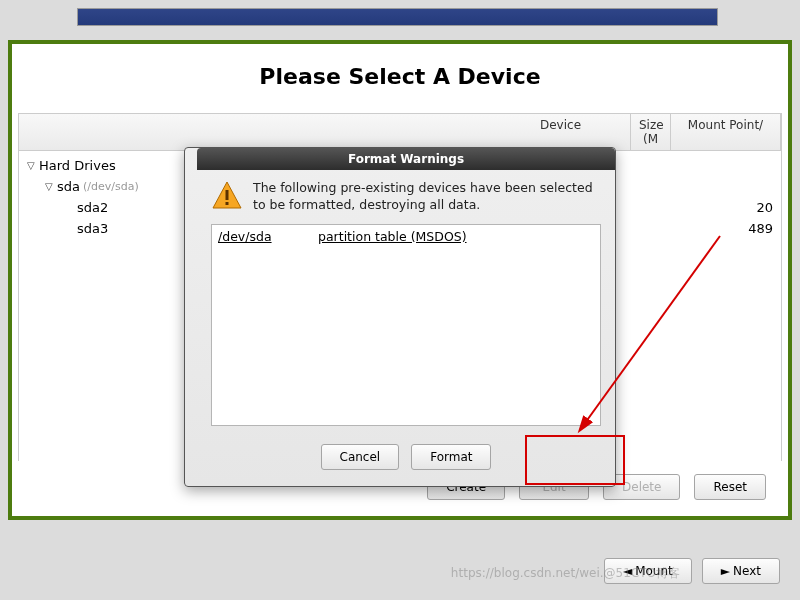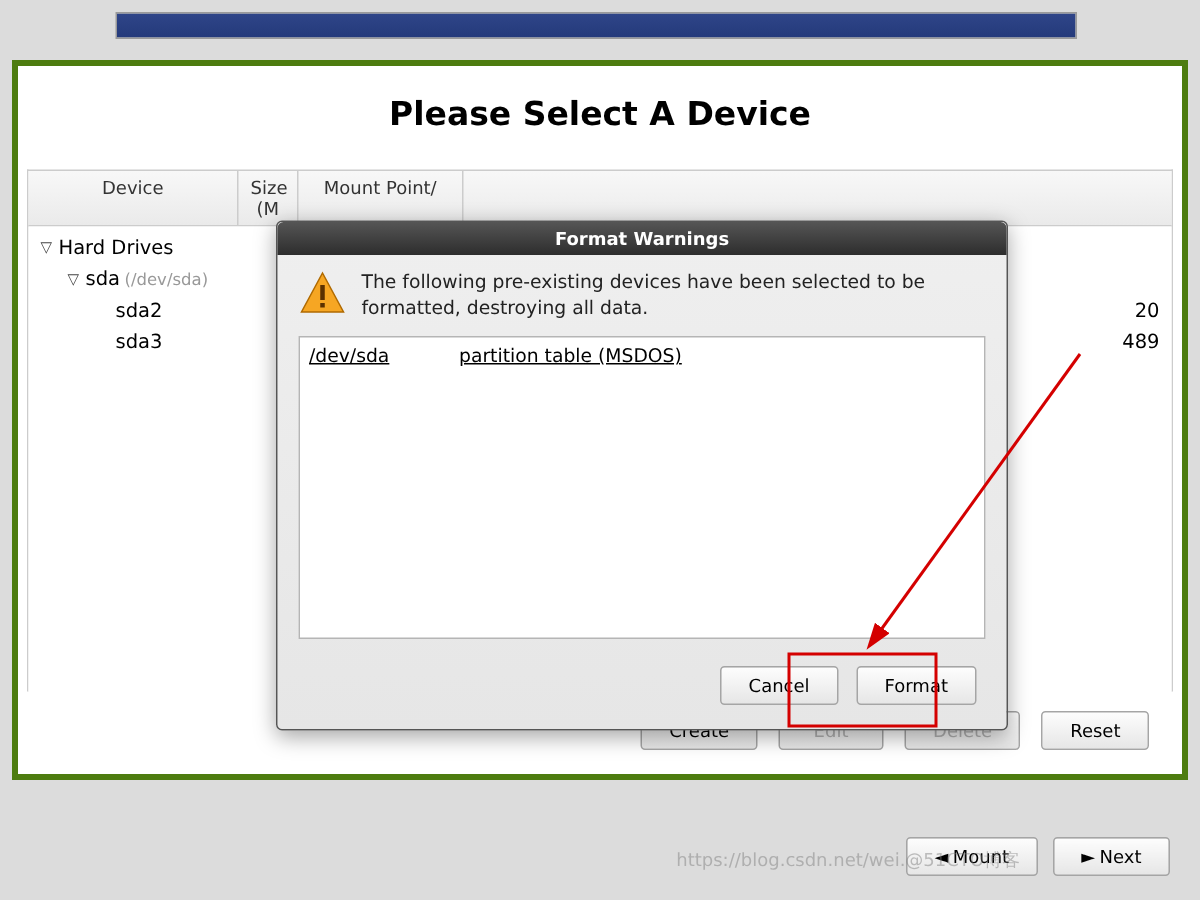--- a/index.html
+++ b/index.html
@@ -6,21 +6,21 @@
 body { background: #dcdcdc; width: 800px; height: 600px; overflow: hidden; position: relative; }
 
 .top-bar { position: absolute; top: 8px; left: 77px; right: 82px; height: 18px; background: linear-gradient(180deg,#2f4588,#243a7b); border: 1px solid #9a9a9a; }
 
 .main-panel { position: absolute; top: 40px; left: 8px; right: 8px; height: 480px; background: #fff; border: 4px solid #4d7c0f; }
 
 .page-title { font-size: 22px; font-weight: bold; text-align: center; padding: 20px 0 24px; }
 
 .device-table { margin: 0 6px; border: 1px solid #ccc; border-bottom: none; }
 
-.table-header { display: flex; background: linear-gradient(180deg,#f8f8f8,#eaeaea); border-bottom: 1px solid #ccc; }
+.table-header { display: flex; background: linear-gradient(180deg,#f8f8f8,#eaeaea); border-bottom: 1px solid #ccc; justify-content: flex-end; }
 .table-header .col { padding: 4px 8px; border-right: 1px solid #ccc; font-size: 12px; color: #333; text-align: center; }
 .col-device { width: 140px; }
 .col-size { width: 40px; }
 .col-mount { width: 110px; }
 
 .tree-area { background: #fff; padding: 4px 0 0 4px; font-size: 13px; height: 310px; }
 .tree-row { display: flex; padding: 3px 4px; align-items: center; }
 .indent-0 { padding-left: 4px; }
 .indent-1 { padding-left: 22px; }
 .indent-2 { padding-left: 54px; }
@@ -29,31 +29,31 @@
 .tree-row .dev-path { color: #999; font-size: 11px; margin-left: 3px; }
 .tree-row .size-cell { margin-left: auto; width: 40px; text-align: right; padding-right: 4px; font-size: 13px; overflow: hidden; }
 
 .panel-buttons { position: absolute; right: 22px; bottom: 16px; display: flex; gap: 14px; }
 .gbtn { background: linear-gradient(180deg,#fdfdfd,#e6e6e6); border: 1px solid #a5a5a5; border-radius: 3px; font-size: 12px; padding: 5px 18px; min-width: 70px; cursor: pointer; }
 .gbtn.disabled { color: #b0b0b0; cursor: default; }
 
 .wizard-buttons { position: absolute; bottom: 16px; right: 20px; display: flex; gap: 10px; }
 .wizard-buttons .gbtn { min-width: 72px; display: flex; align-items: center; justify-content: center; gap: 3px; }
 
-.dialog { position: absolute; top: 147px; left: 184px; width: 488px; background: linear-gradient(180deg,#efefef,#e6e6e6); border: 1px solid #555; border-radius: 4px; box-shadow: 0 4px 14px rgba(0,0,0,.35); }
+.dialog { position: absolute; top: 147px; left: 184px; width: 432px; background: linear-gradient(180deg,#efefef,#e6e6e6); border: 1px solid #555; border-radius: 4px; box-shadow: 0 4px 14px rgba(0,0,0,.35); padding-left: 12px; }
 .dialog-title { background: linear-gradient(180deg,#555,#2d2d2d); height: 22px; border-radius: 4px 4px 0 0; display: flex; align-items: center; justify-content: center; }
 .dialog-title span { color: #fff; font-weight: bold; font-size: 12px; }
 .dialog-body { display: flex; padding: 10px 14px 6px 14px; gap: 10px; }
 .warn-icon { flex: 0 0 32px; }
 .warn-icon svg { width: 32px; height: 32px; }
 .dialog-msg { font-size: 12.5px; color: #222; line-height: 1.35; }
 .dialog-list { margin: 2px 14px 8px 14px; height: 202px; background: #fff; border: 1px solid #b5b5b5; padding: 4px 6px; font-size: 12.5px; overflow: auto; }
 .dialog-list .drow { display: flex; text-decoration: underline; }
 .dialog-list .drow .dcol1 { width: 100px; }
-.dialog-buttons { display: flex; justify-content: flex-end; gap: 12px; padding: 10px 20px 16px; }
+.dialog-buttons { display: flex; justify-content: center; gap: 12px; padding: 10px 20px 16px; }
 
 .highlight-box { position: absolute; border: 2px solid #d40000; pointer-events: none; }
 .hl-format { top: 435px; left: 525px; width: 100px; height: 50px; }
 
 .arrow { position: absolute; pointer-events: none; }
 
 .watermark { position: absolute; bottom: 18px; right: 120px; font-size: 12px; color: rgba(120,120,120,.45); text-align: center; }
 </style>
 </head>
 <body>

